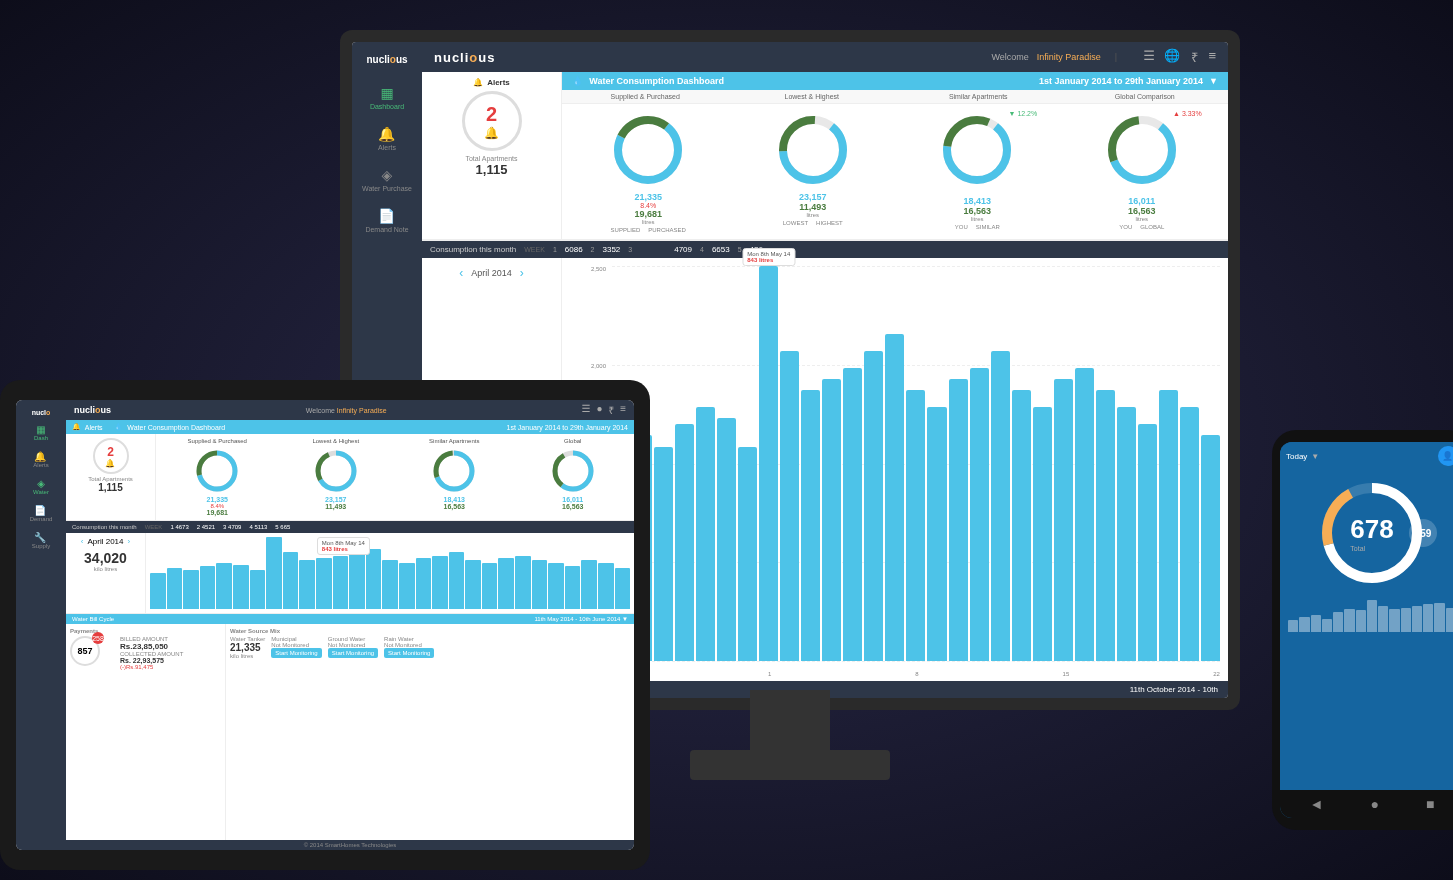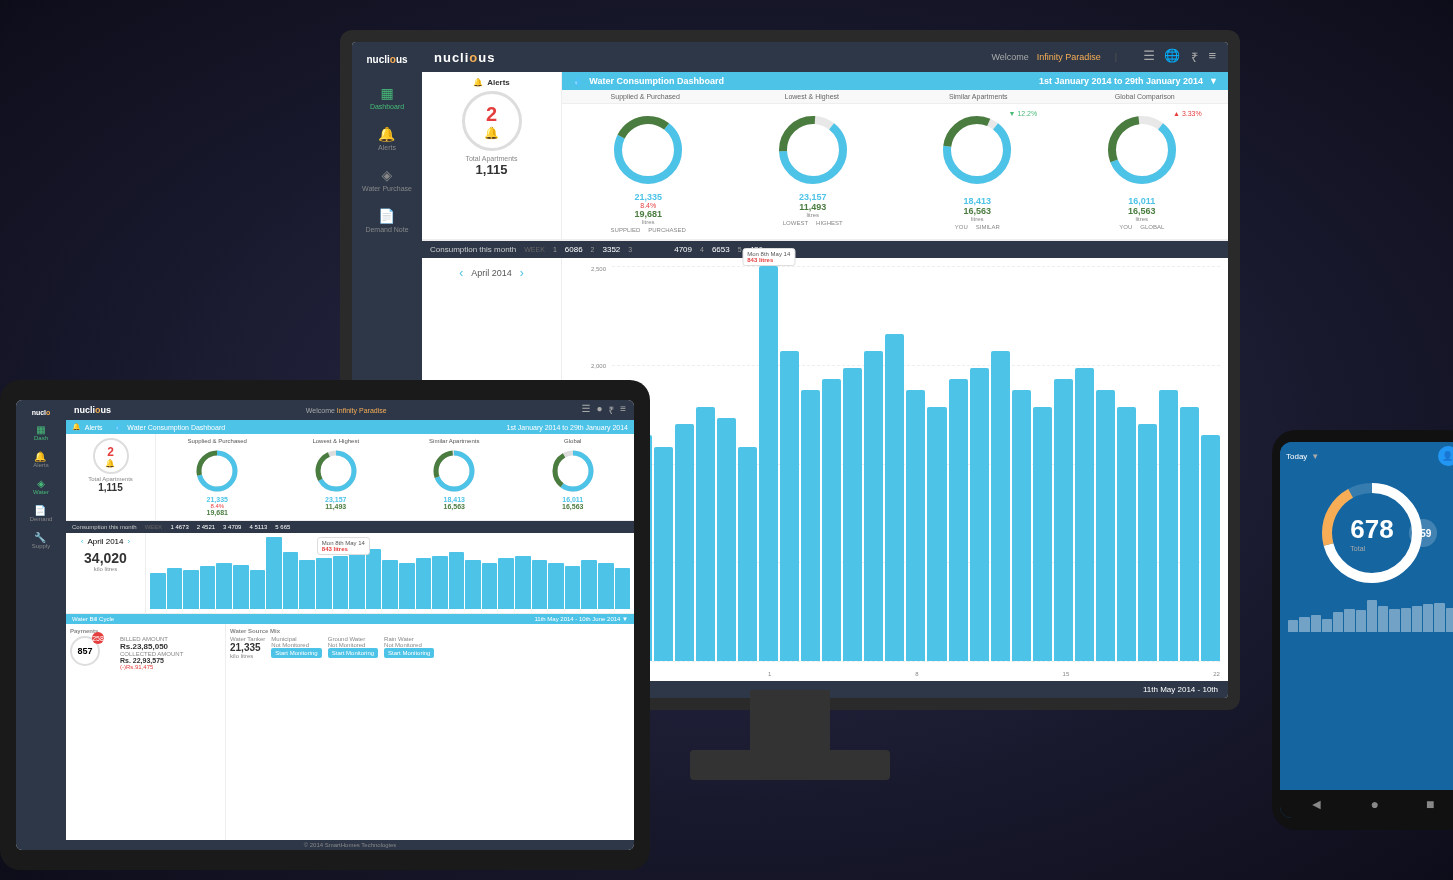--- a/index.html
+++ b/index.html
@@ -598,21 +598,21 @@
                   <span style="font-size:6px;color:#888;">1</span>
                   <span style="font-size:6px;color:#888;">8</span>
                   <span style="font-size:6px;color:#888;">15</span>
                   <span style="font-size:6px;color:#888;">22</span>
                 </div>
               </div>
             </div>
 
             <div style="background:#2d3748;display:flex;align-items:center;justify-content:space-between;padding:4px 10px;font-size:8px;color:white;">
               <span>Water Source Mix</span>
-              <span>11th May 2014 - 10th</span>
+              <span>11th October 2014 - 10th</span>
             </div>
           </div>
         </div>
       </div>
     </div>
     <div class="monitor-stand"></div>
     <div class="monitor-base"></div>
   </div>
 
   <div class="tablet">

